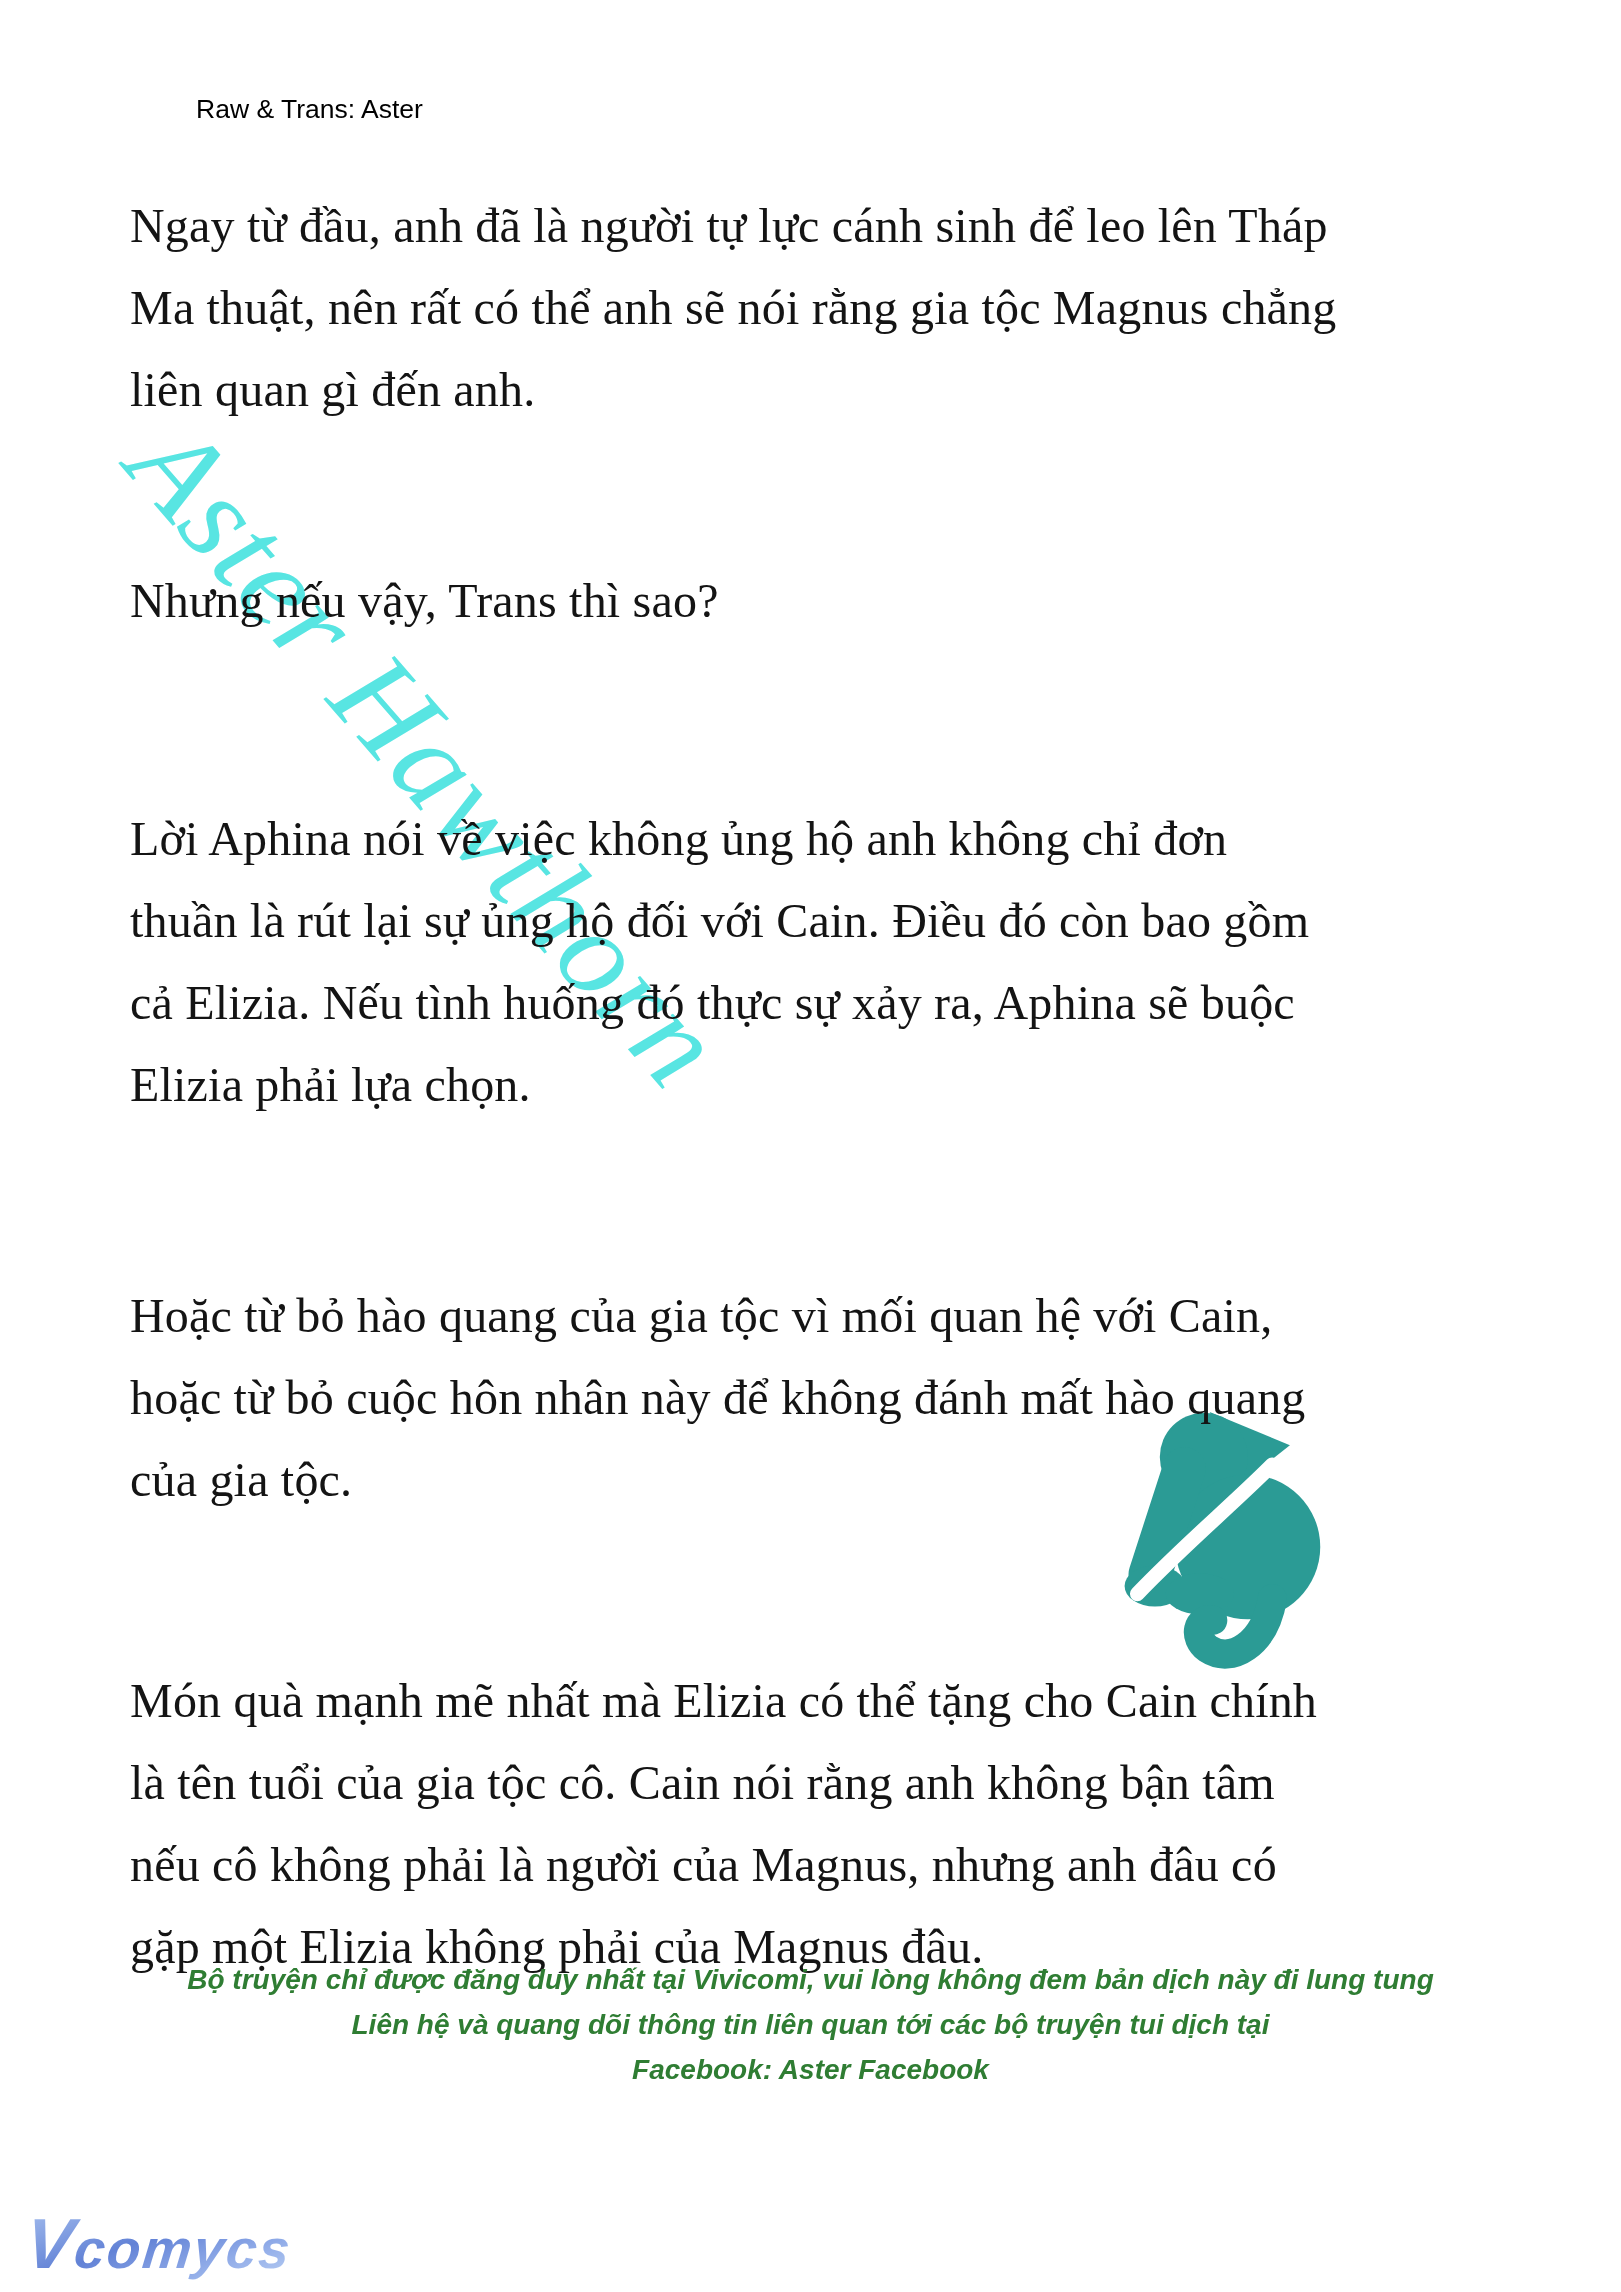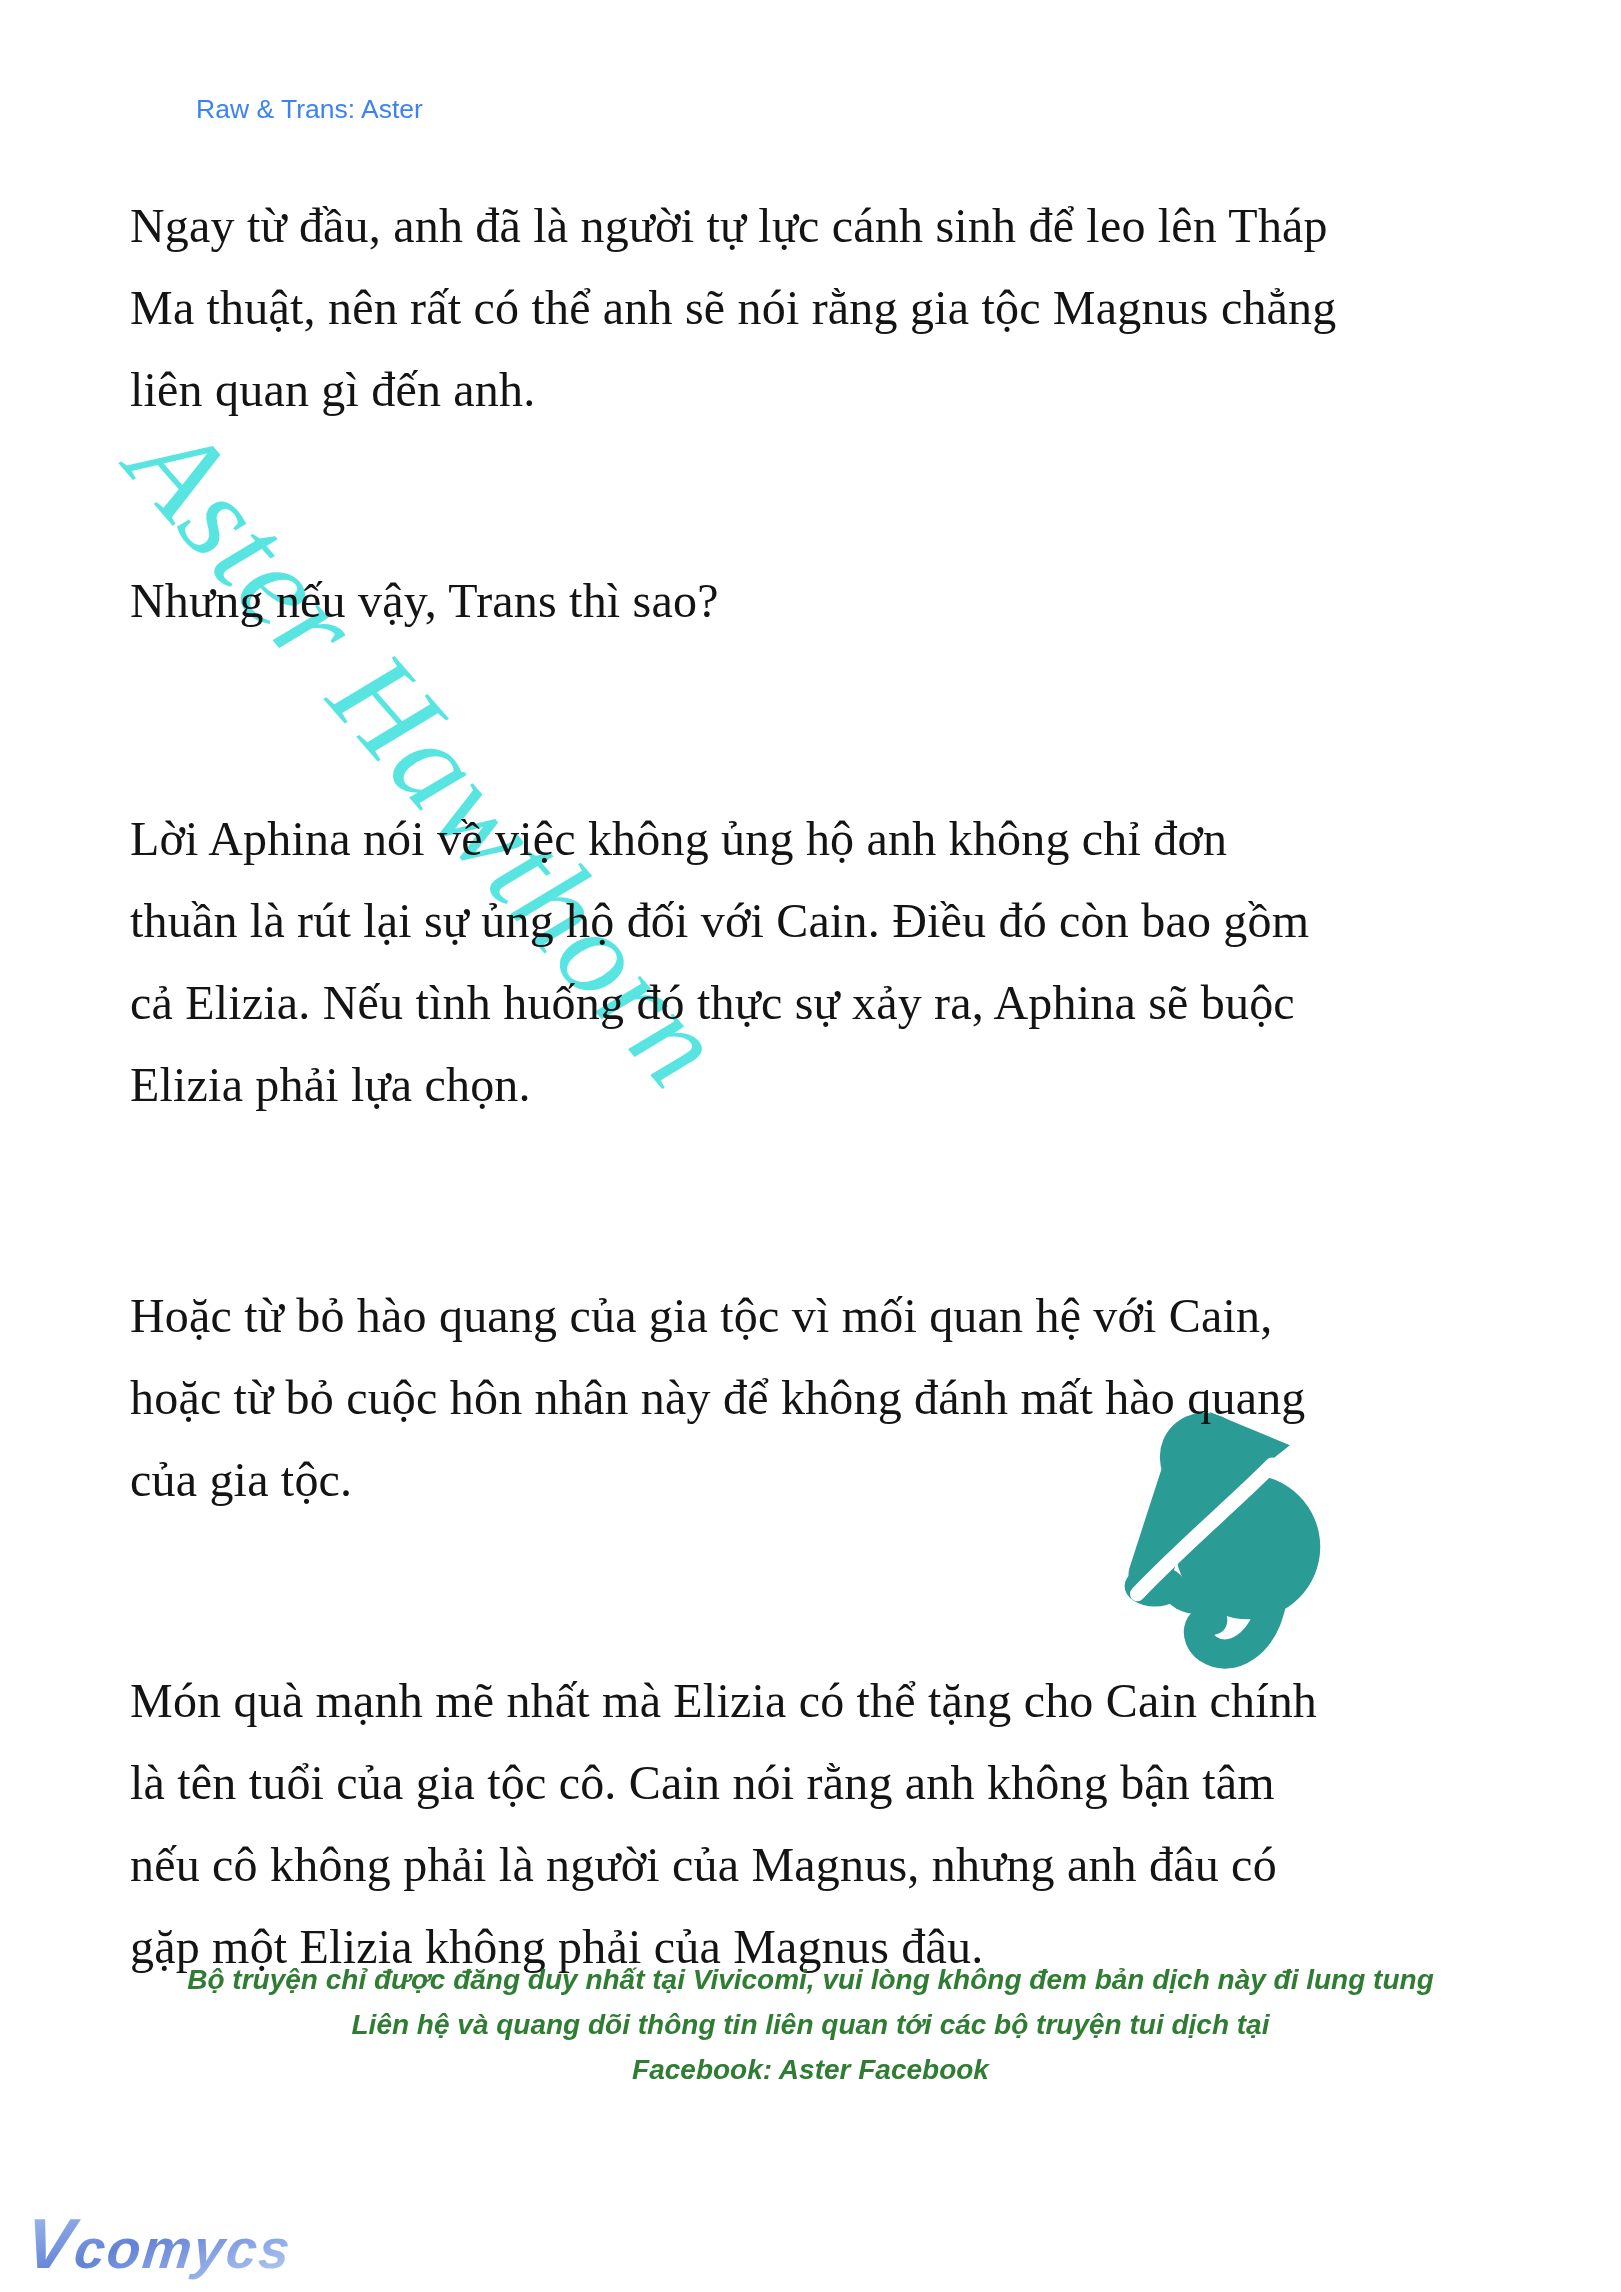--- a/index.html
+++ b/index.html
@@ -10,21 +10,21 @@
     background: #ffffff;
     overflow: hidden;
     font-family: "Liberation Serif", serif;
   }
   .credit-header {
     position: absolute;
     left: 196px;
     top: 94px;
     font-family: "Liberation Sans", sans-serif;
     font-size: 26.5px;
-    color: #3b82f6;
+    color: #000000;
     z-index: 3;
   }
   .watermark {
     position: absolute;
     left: 208px;
     top: 394px;
     font-family: "Liberation Serif", serif;
     font-style: italic;
     font-size: 125px;
     color: #58e5e2;

